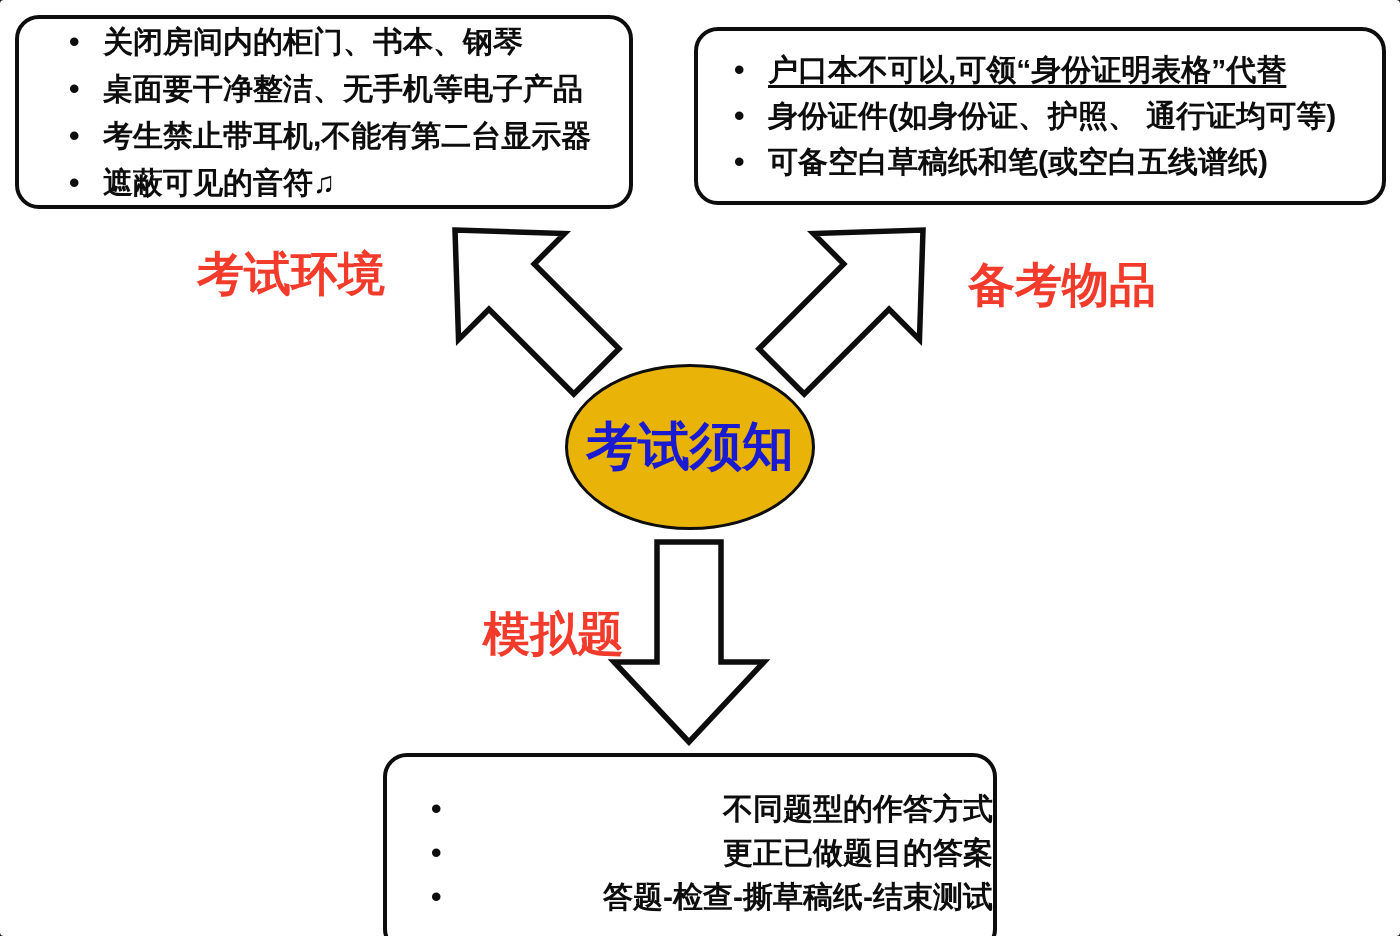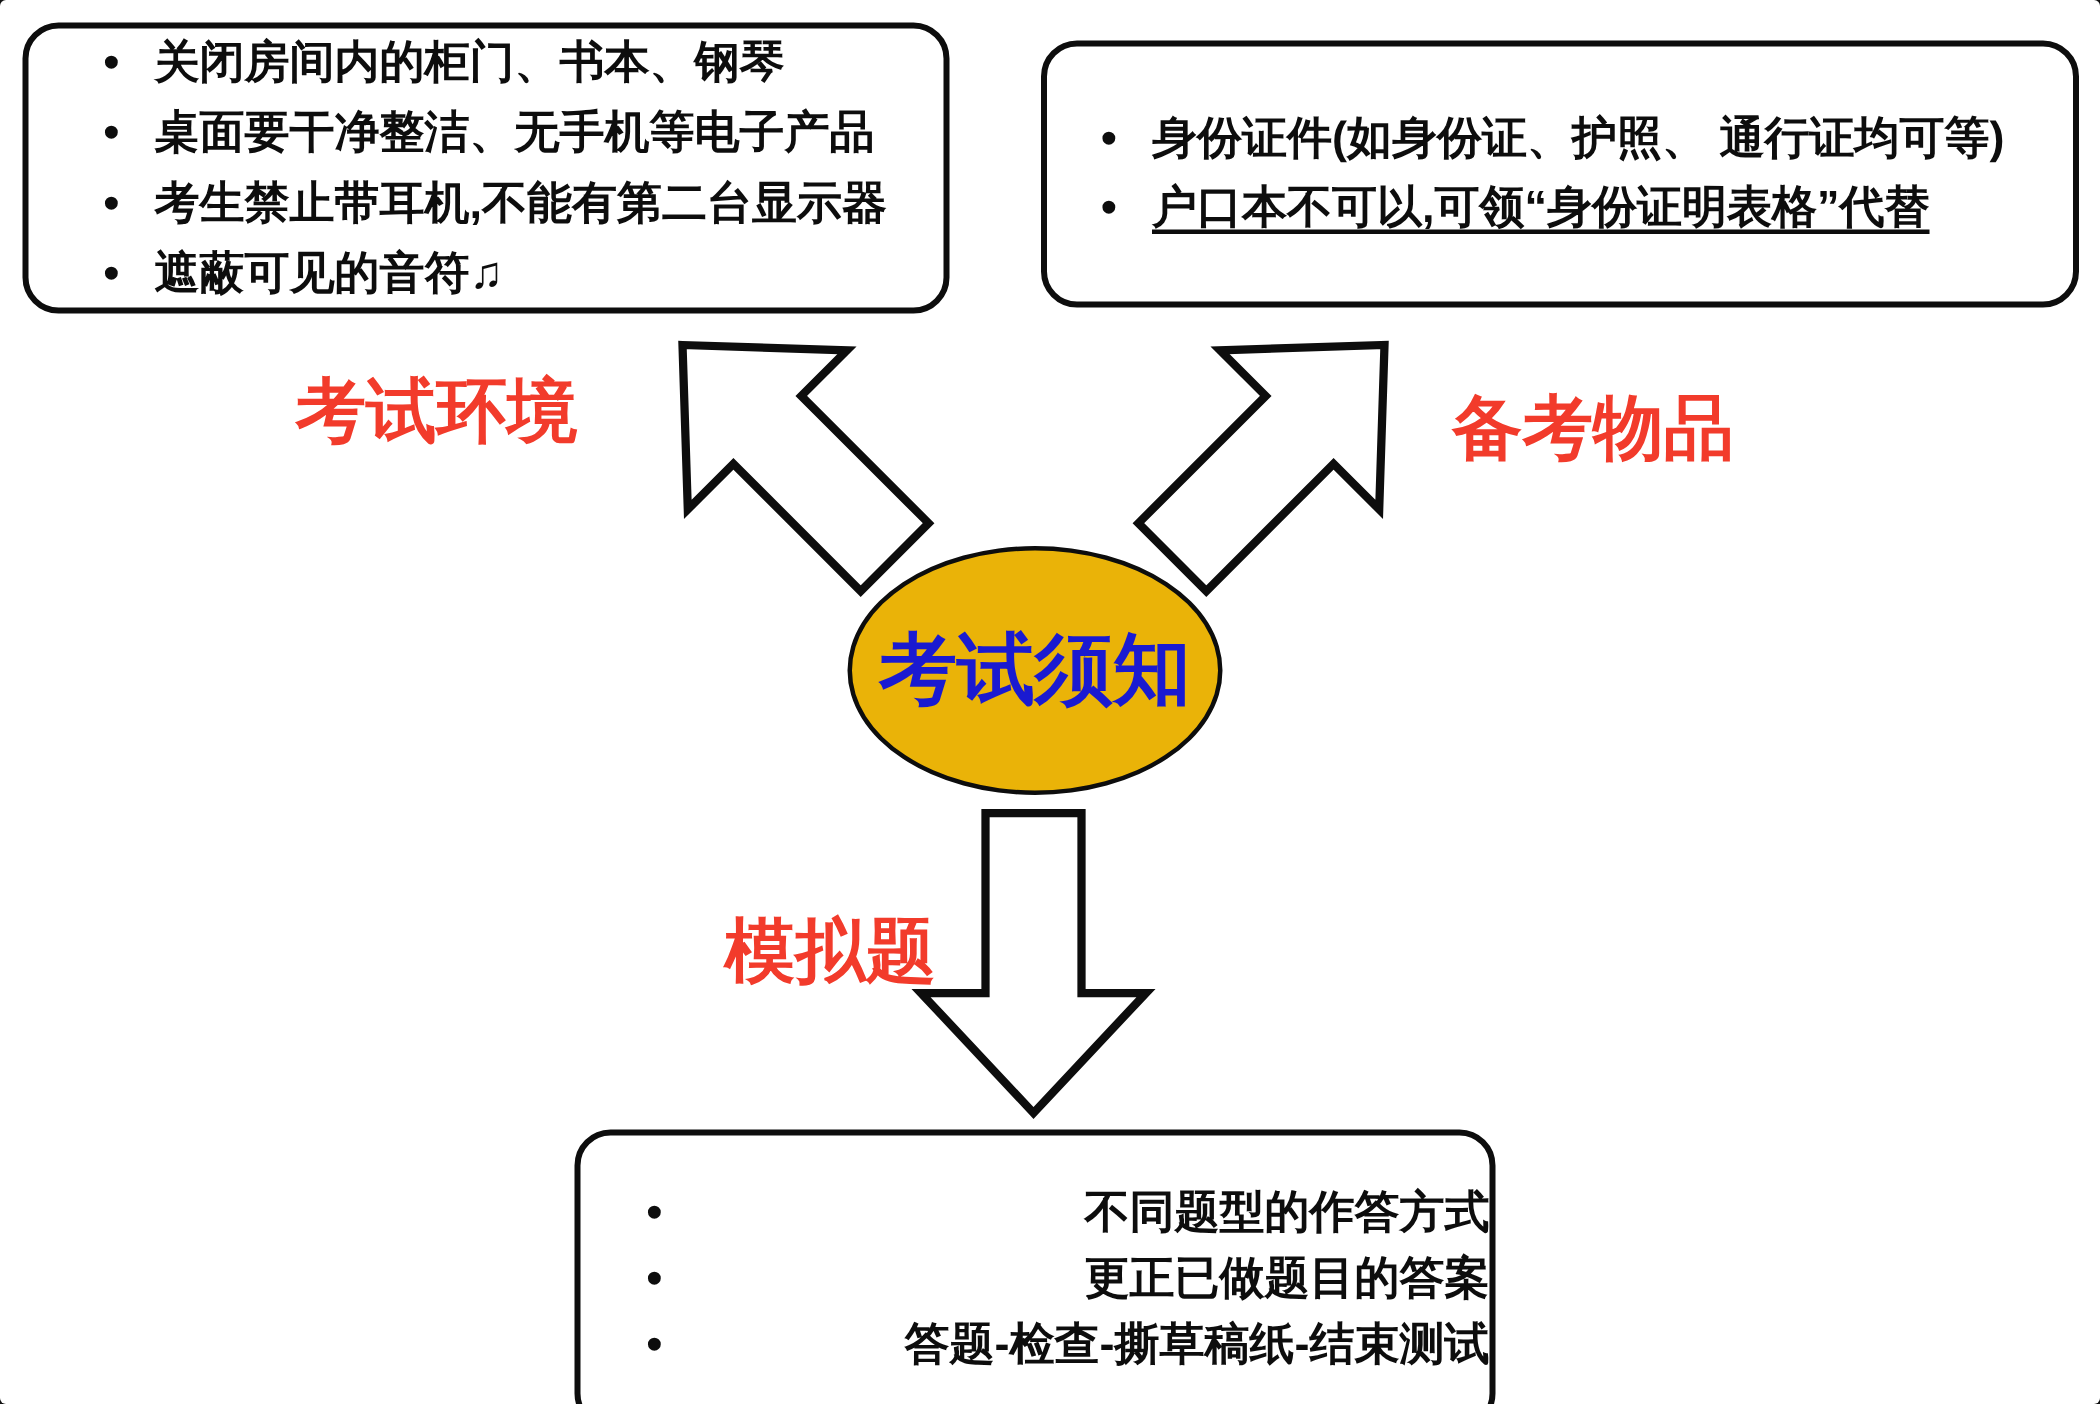--- a/index.html
+++ b/index.html
@@ -126,22 +126,23 @@
     <ul>
         <li><span>关闭房间内的柜门、书本、钢琴</span></li>
         <li><span>桌面要干净整洁、无手机等电子产品</span></li>
         <li><span>考生禁止带耳机,不能有第二台显示器</span></li>
         <li><span>遮蔽可见的音符♫</span></li>
       </ul>
   </div>
 
   <div class="note-box" id="box-exam-items">
     <ul>
+        <li><span class="underline">户口本不可以,可领“身份证明表格”代替</span></li>
         <li><span>身份证件(如身份证、护照、 通行证均可等)</span></li>
-        <li><span class="underline">户口本不可以,可领“身份证明表格”代替</span></li>
+        <li><span>可备空白草稿纸和笔(或空白五线谱纸)</span></li>
       </ul>
   </div>
 
   <div class="note-box" id="box-mock-questions">
     <ul>
         <li><span>不同题型的作答方式</span></li>
         <li><span>更正已做题目的答案</span></li>
         <li><span>答题-检查-撕草稿纸-结束测试</span></li>
       </ul>
   </div>

